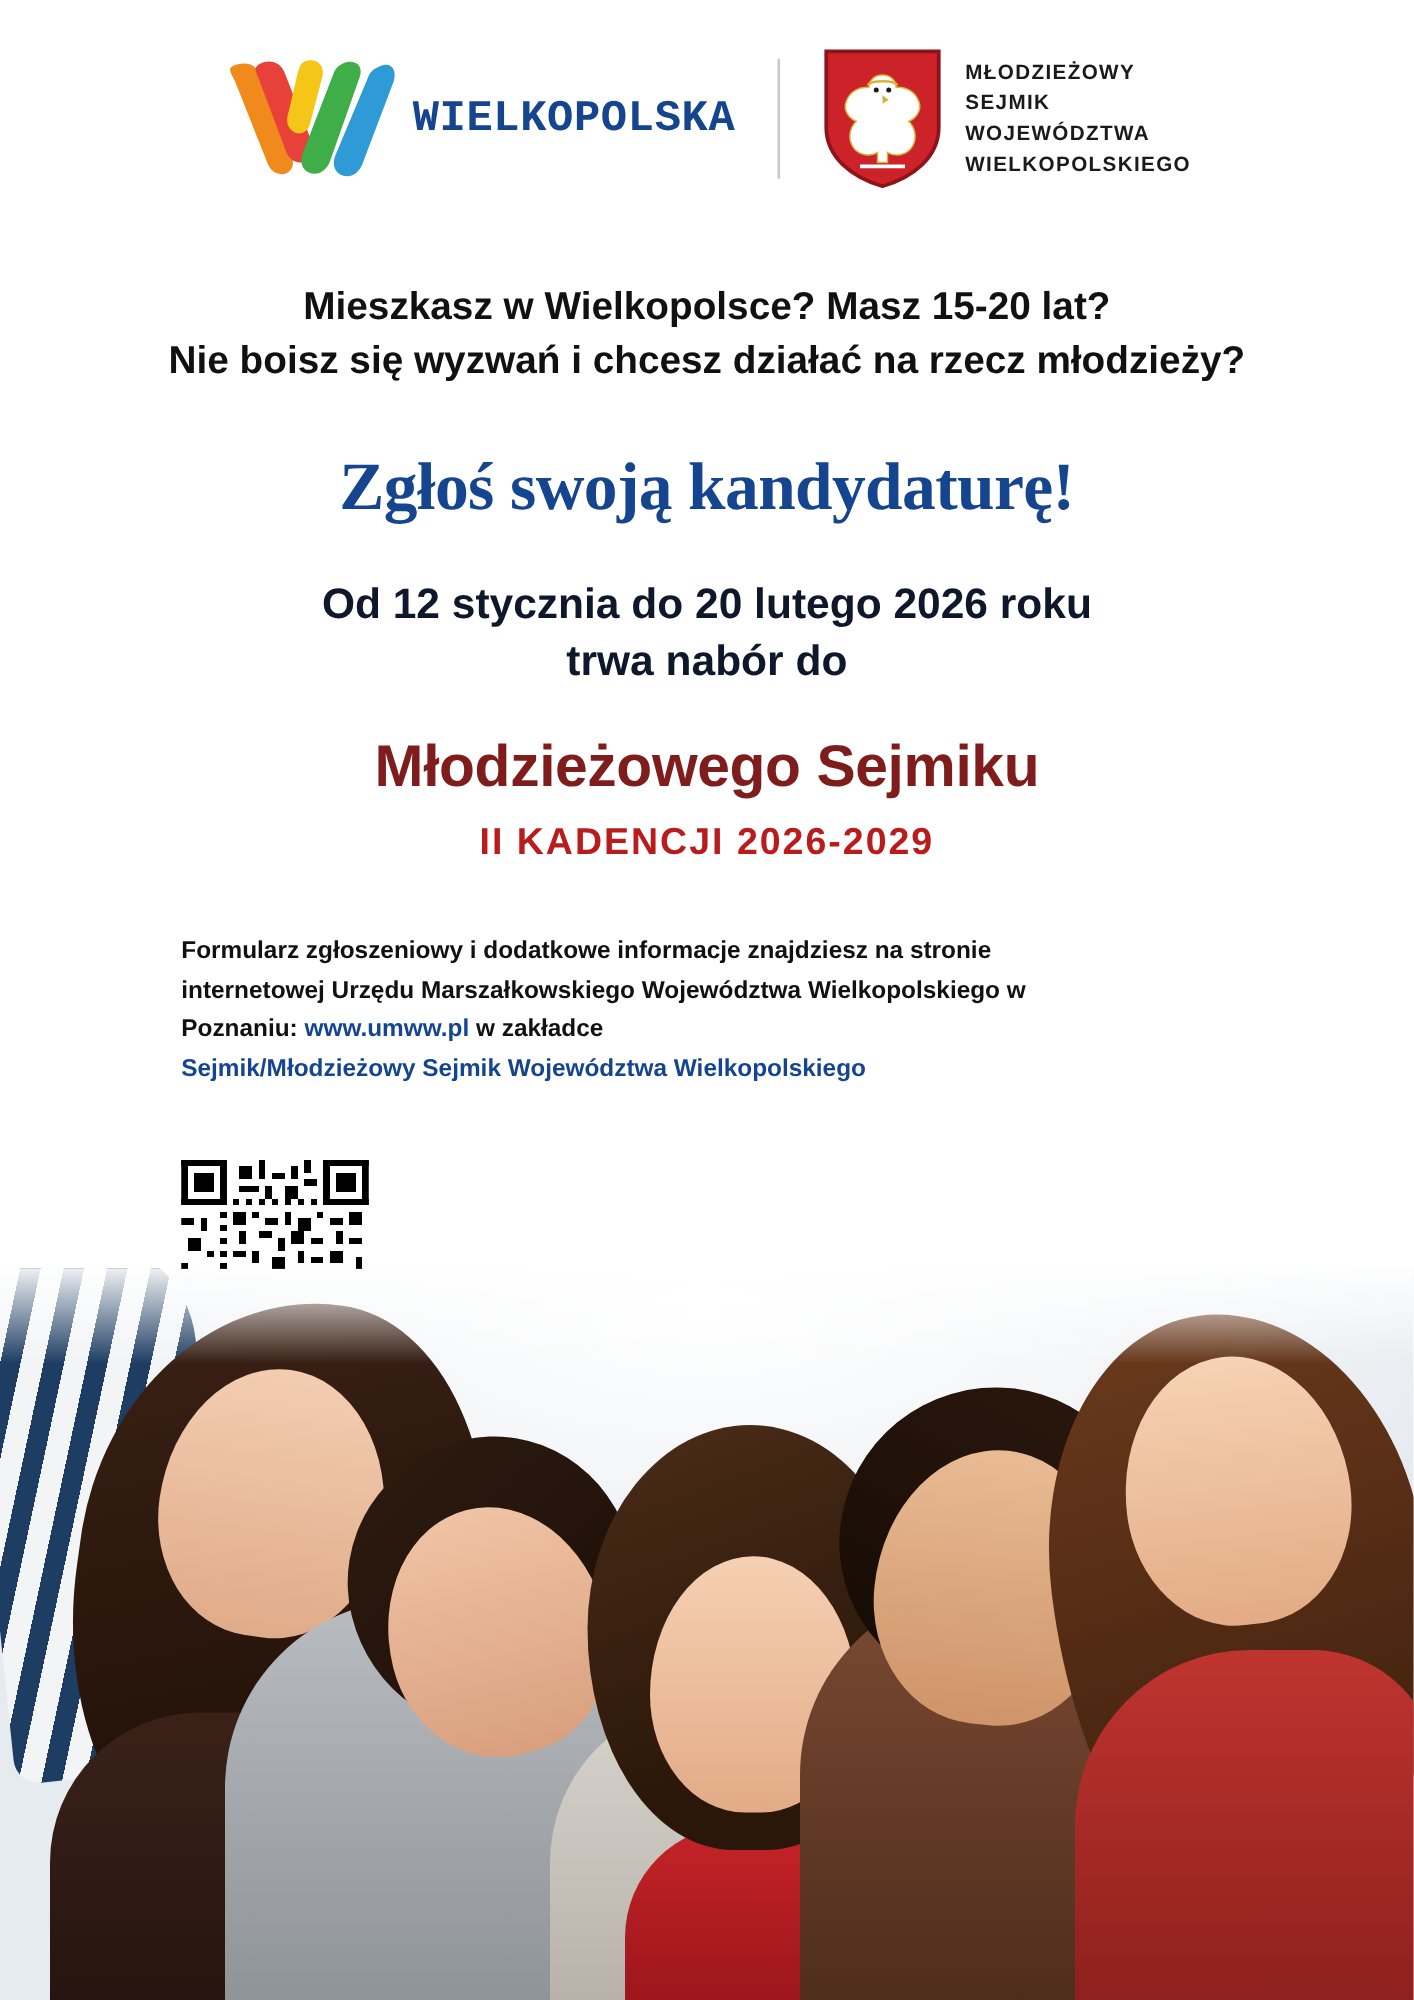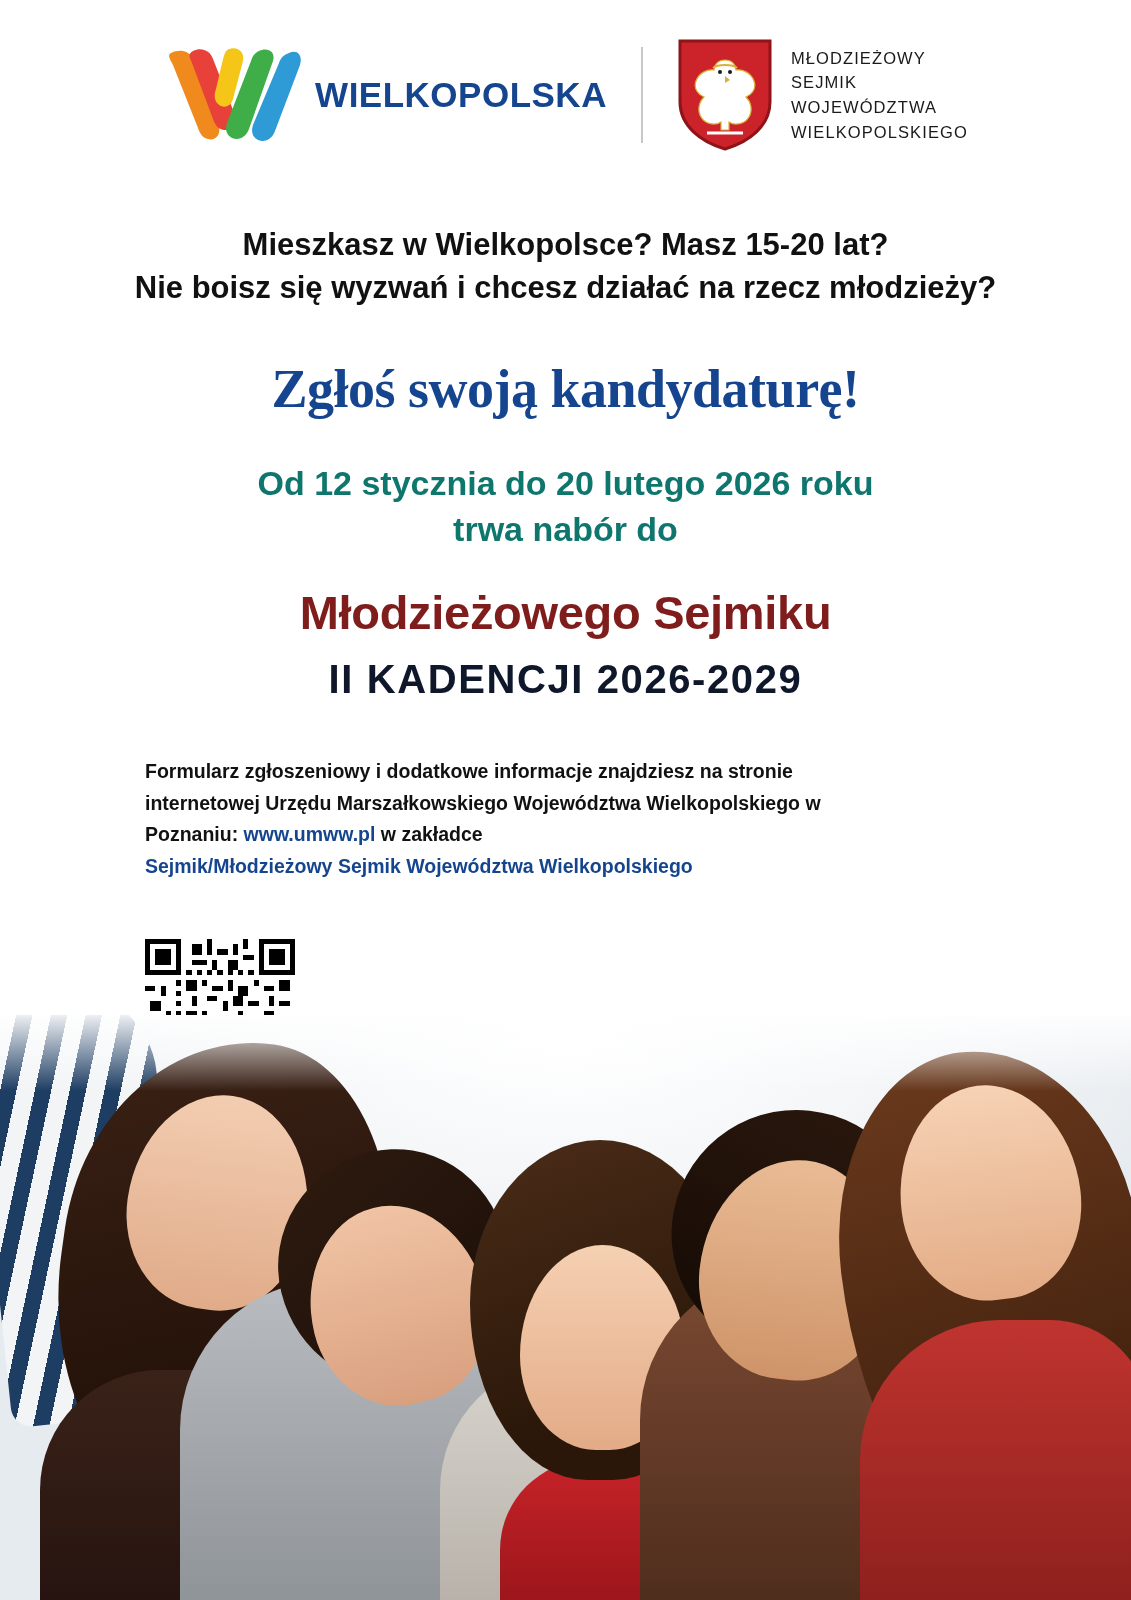--- a/index.html
+++ b/index.html
@@ -21,20 +21,21 @@
     display: flex;
     align-items: center;
     justify-content: center;
     gap: 34px;
     padding-top: 38px;
   }
   .logo-wlkp {
     display: flex;
     align-items: center;
     gap: 12px;
+    font-family: Liberation Mono, monospace;
   }
   .w-mark {
     width: 140px;
     height: 104px;
     position: relative;
   }
   .w-mark svg { display: block; }
   .logo-wlkp-text {
     font-size: 35px;
     font-weight: bold;
@@ -51,21 +52,21 @@
     align-items: center;
     gap: 18px;
   }
   .crest {
     width: 96px;
     height: 114px;
     position: relative;
   }
   .sejmik-text {
     font-size: 16.5px;
-    font-weight: normal;
+    font-weight: bold;
     line-height: 1.5;
     letter-spacing: 1.1px;
     color: #1a1a1a;
   }
 
   
   .content {
     text-align: center;
     padding: 0 40px;
   }
@@ -82,36 +83,36 @@
     font-weight: bold;
     color: #15458e;
     letter-spacing: -0.5px;
     font-family: Liberation Serif, serif;
   }
   .dates {
     margin-top: 40px;
     font-size: 34px;
     font-weight: bold;
     line-height: 1.36;
-    color: #0f766e;
+    color: #0f172a;
   }
   .org-name {
     margin-top: 32px;
     font-size: 47px;
     font-weight: bold;
     line-height: 1.22;
     color: #7f1d1d;
     letter-spacing: -0.3px;
   }
   .term {
     margin-top: 16px;
-    font-size: 40px;
+    font-size: 30px;
     font-weight: bold;
     letter-spacing: 1.6px;
-    color: #0f172a;
+    color: #b91c1c;
   }
 
   
   .info-row {
     margin-top: 54px;
     display: flex;
     align-items: flex-start;
     justify-content: center;
     gap: 56px;
     padding: 0 105px;

